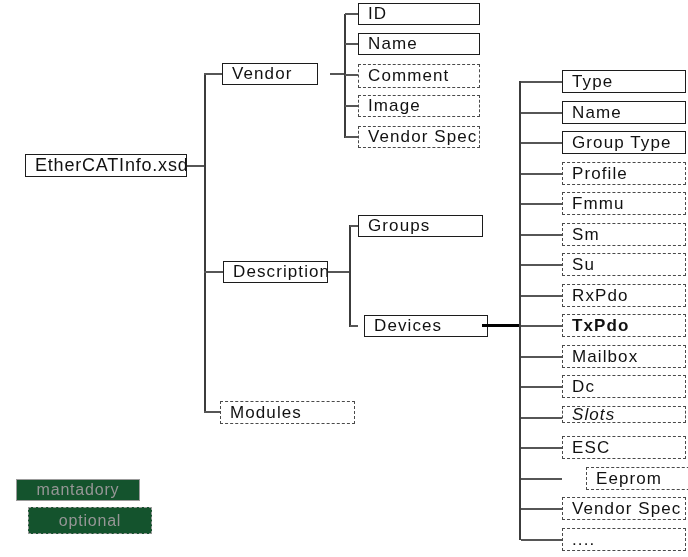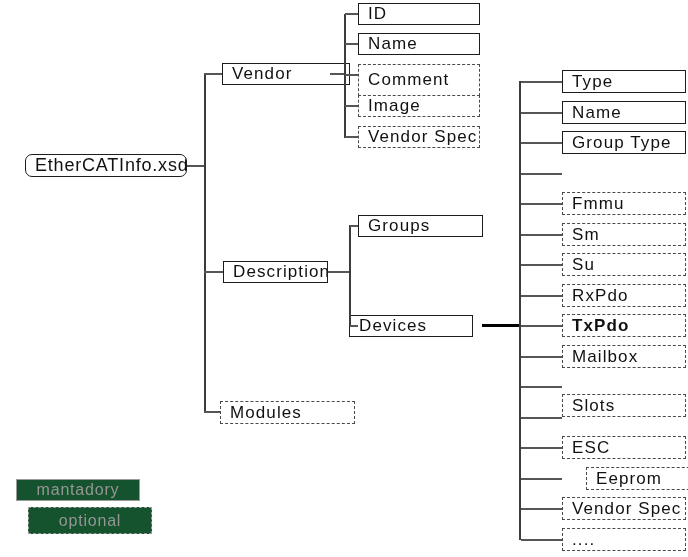--- a/index.html
+++ b/index.html
@@ -9,63 +9,65 @@
     font-family:"Liberation Sans","DejaVu Sans",sans-serif;
   }
   .node {
     position:absolute; box-sizing:border-box; background:#ffffff;
     display:flex; align-items:center; padding-left:9px;
     font-size:17px; letter-spacing:1.1px; color:#111111;
     white-space:nowrap; overflow:hidden;
   }
   .solid  { border:1.6px solid #1c1c1c; }
   .dashed { border:1.4px dashed #4a4a4a; }
-  .root-node { font-size:18px; letter-spacing:0.8px;border-radius:7px; }
+  .root-node { font-size:18px; letter-spacing:0.8px; }
   .hline { position:absolute; height:1.5px; background:#565656; }
   .vline { position:absolute; width:2px; background:#3c3c3c; }
   .thickline { position:absolute; height:3px; background:#000000; }
   .legendbox {
     position:absolute; box-sizing:border-box; background:#14532d;
     display:flex; align-items:center; justify-content:center;
     font-size:16px; letter-spacing:0.8px; color:#969696;
     padding-left:0;
   }
   .legend-solid  { border:1.6px solid #9b9b9b; }
   .legend-dashed { border:1.4px dashed #9b9b9b; }
 </style>
 </head>
 <body>
 
 <div id="canvas">
 
   <div class="node solid root-node" style="left:25px;top:154px;width:162px;height:23px;">EtherCATInfo.xsd</div>
 
-  <div class="node solid" style="left:222px;top:63px;width:128px;height:22px;">Vendor</div>
+  <div class="node solid" style="left:222px;top:63px;width:96px;height:22px;">Vendor</div>
   <div class="node dashed" style="left:220px;top:401px;width:135px;height:23px;">Modules</div>
   <div class="node solid" style="left:223px;top:261px;width:105px;height:22px;">Description</div>
 
   <div class="node solid" style="left:358px;top:3px;width:122px;height:22px;">ID</div>
   <div class="node solid" style="left:358px;top:33px;width:122px;height:22px;">Name</div>
-  <div class="node dashed" style="left:358px;top:64px;width:122px;height:32px;">Comment</div>
+  <div class="node dashed" style="left:358px;top:64px;width:122px;height:24px;">Comment</div>
   <div class="node dashed" style="left:358px;top:95px;width:122px;height:22px;">Image</div>
   <div class="node dashed" style="left:358px;top:126px;width:122px;height:22px;">Vendor Spec</div>
 
   <div class="node solid" style="left:358px;top:215px;width:125px;height:22px;">Groups</div>
-  <div class="node solid" style="left:349px;top:315px;width:124px;height:22px;">Devices</div>
+  <div class="node solid" style="left:364px;top:315px;width:124px;height:22px;">Devices</div>
 
   <div class="node solid" style="left:562px;top:70px;width:124px;height:23px;">Type</div>
   <div class="node solid" style="left:562px;top:101px;width:124px;height:23px;">Name</div>
   <div class="node solid" style="left:562px;top:131px;width:124px;height:23px;">Group Type</div>
+  <div class="node dashed" style="left:562px;top:162px;width:124px;height:23px;">Profile</div>
   <div class="node dashed" style="left:562px;top:192px;width:124px;height:23px;">Fmmu</div>
   <div class="node dashed" style="left:562px;top:223px;width:124px;height:23px;">Sm</div>
   <div class="node dashed" style="left:562px;top:253px;width:124px;height:23px;">Su</div>
   <div class="node dashed" style="left:562px;top:284px;width:124px;height:23px;">RxPdo</div>
   <div class="node dashed" style="left:562px;top:314px;width:124px;height:23px;font-weight:bold;">TxPdo</div>
   <div class="node dashed" style="left:562px;top:345px;width:124px;height:23px;">Mailbox</div>
-  <div class="node dashed" style="left:562px;top:394px;width:124px;height:23px;">Slots</div>
+  <div class="node dashed" style="left:562px;top:375px;width:124px;height:23px;">Dc</div>
+  <div class="node dashed" style="left:562px;top:406px;width:124px;height:17px;font-style:italic;">Slots</div>
   <div class="node dashed" style="left:562px;top:436px;width:124px;height:23px;">ESC</div>
   <div class="node dashed" style="left:586px;top:467px;width:124px;height:23px;">Eeprom</div>
   <div class="node dashed" style="left:562px;top:497px;width:124px;height:23px;">Vendor Spec</div>
   <div class="node dashed" style="left:562px;top:528px;width:124px;height:23px;">....</div>
 
   <div class="hline" style="left:187px;top:165px;width:18px;"></div>
   <div class="vline" style="left:204px;top:74px;height:339px;"></div>
   <div class="hline" style="left:204px;top:73px;width:18px;"></div>
   <div class="hline" style="left:204px;top:271px;width:19px;"></div>
   <div class="hline" style="left:204px;top:411px;width:16px;"></div>

